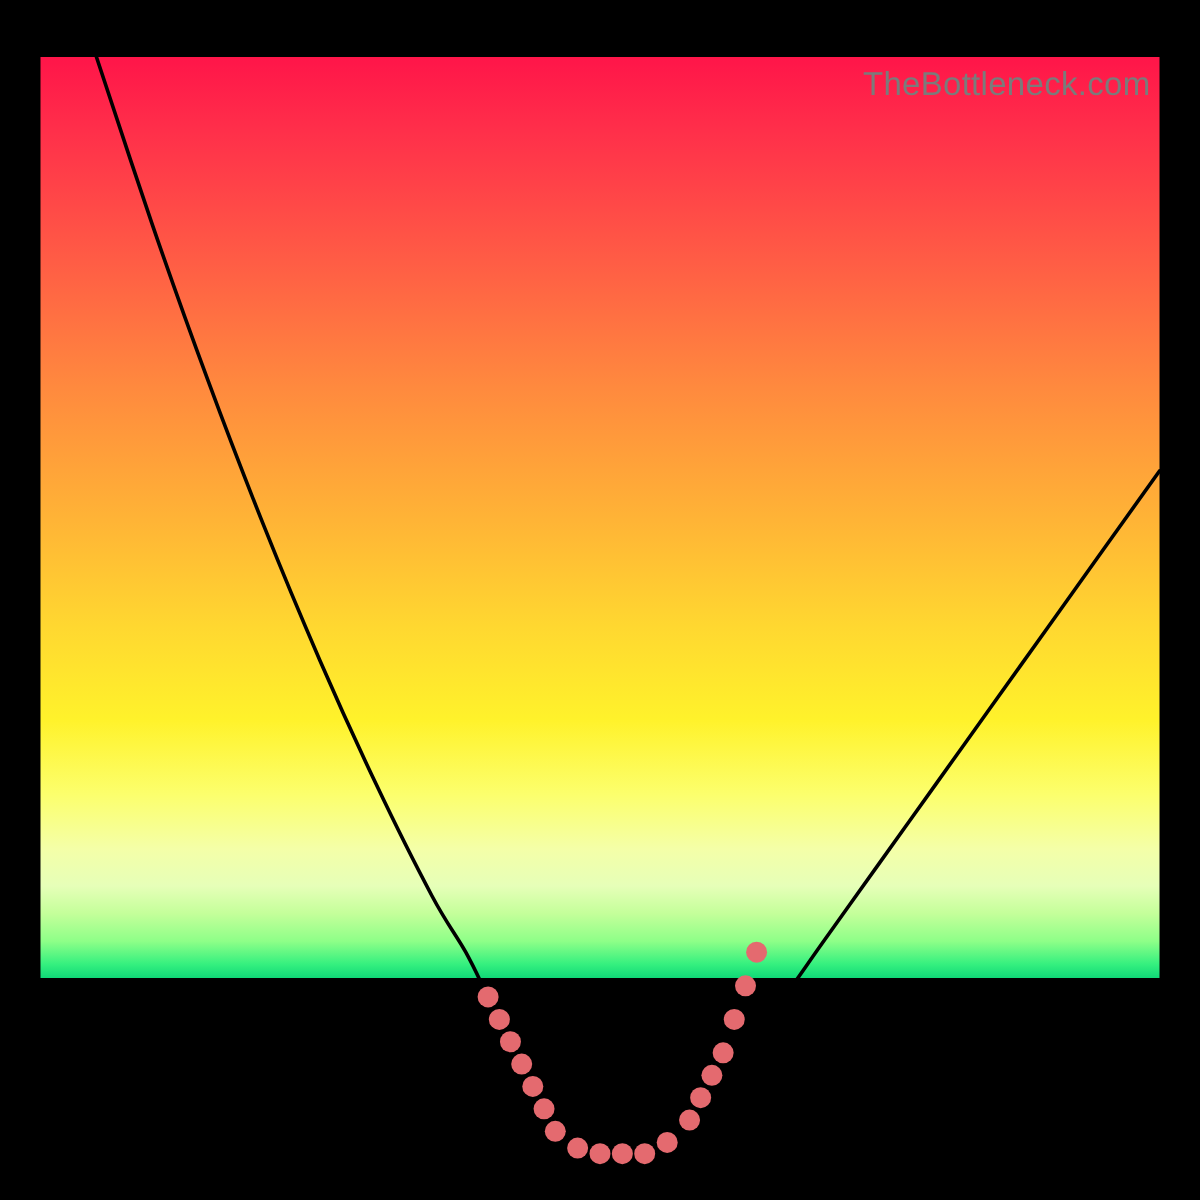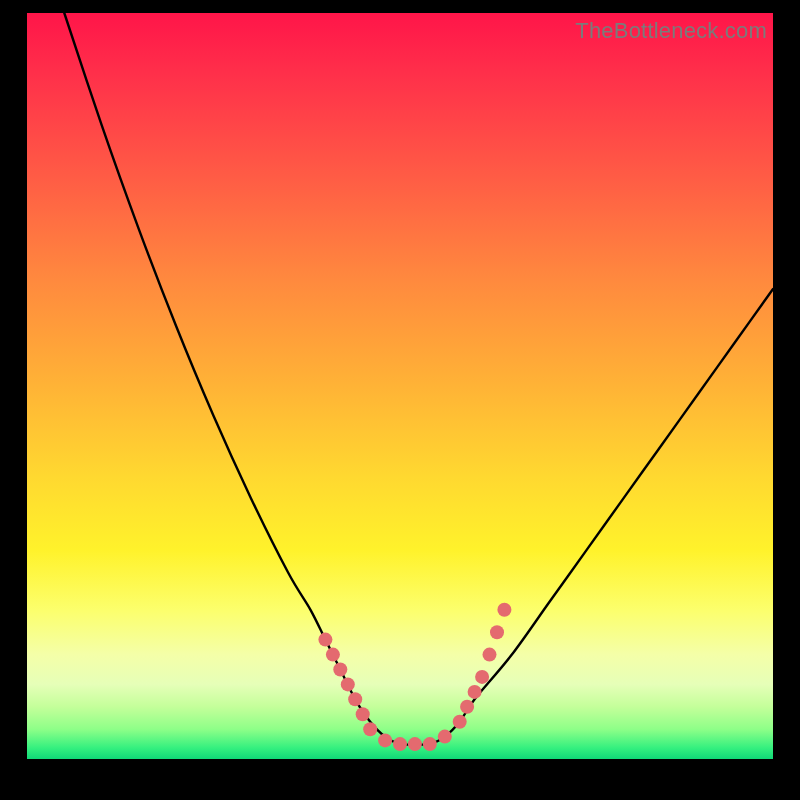--- a/index.html
+++ b/index.html
@@ -13,23 +13,23 @@
   }
   .frame {
     position: relative;
     width: 800px;
     height: 800px;
     background: #000;
   }
   .plot {
     position: absolute;
     left: 27px;
-    top: 13px;
+    top: 38px;
     width: 746px;
-    height: 746px;
+    height: 614px;
     
     background: linear-gradient(
       to bottom,
       #ff1549 0%,
       #ff2f4a 8%,
       #ff5c45 22%,
       #ff8a3e 36%,
       #ffb336 50%,
       #ffd830 62%,
       #fff22b 72%,

